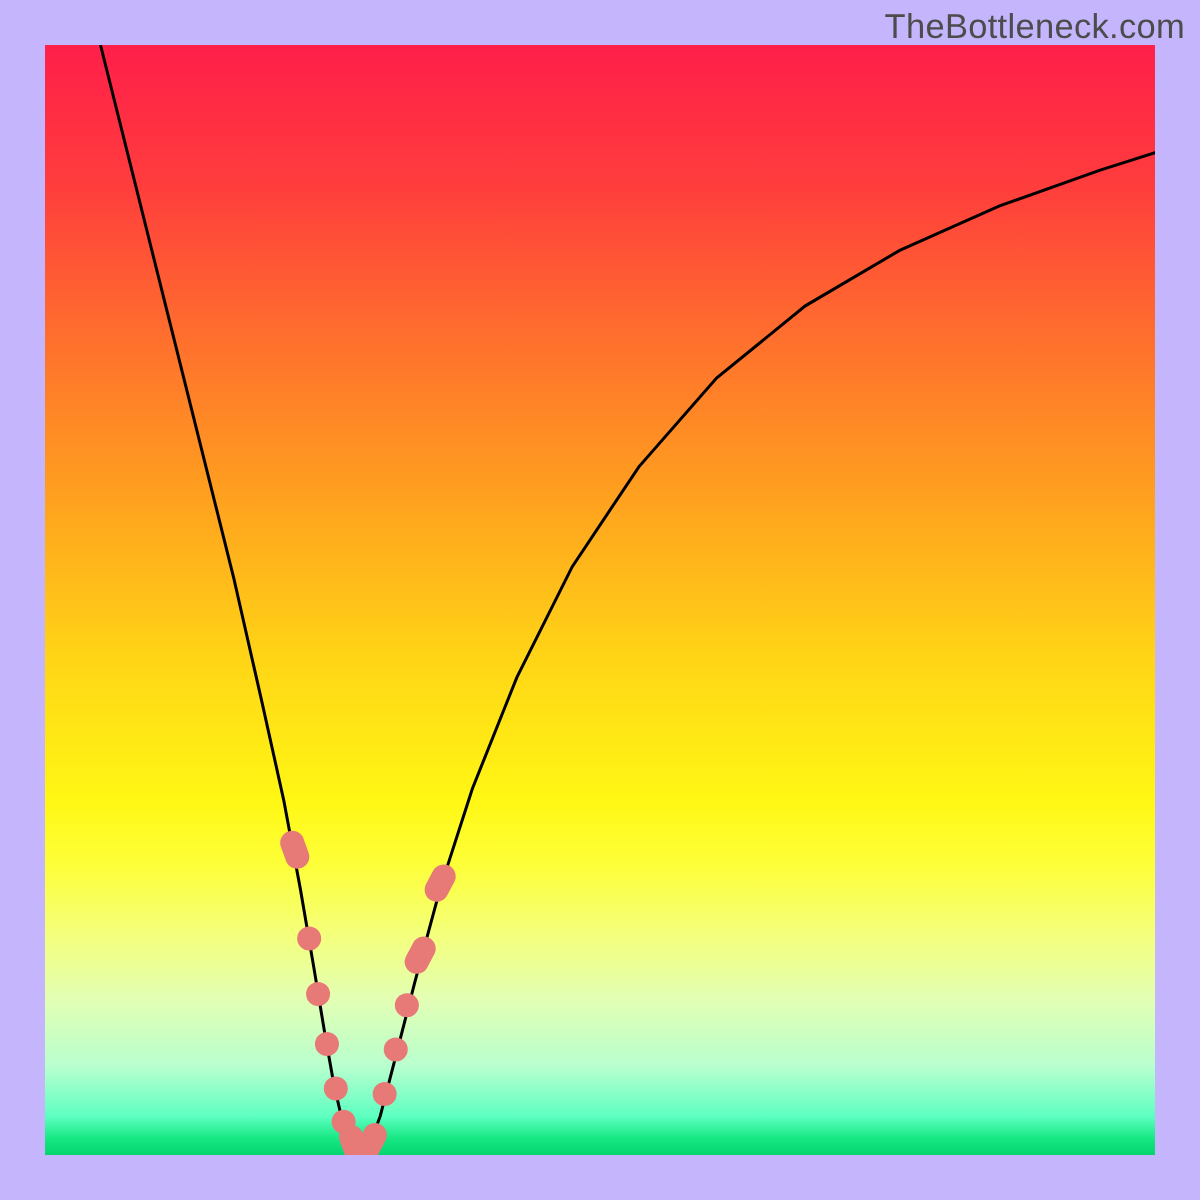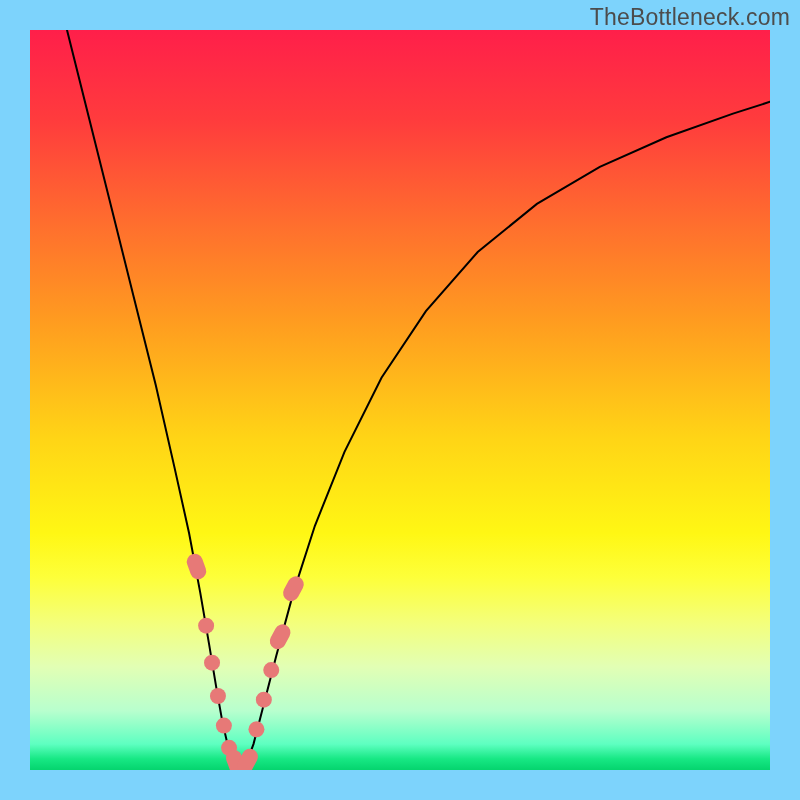--- a/index.html
+++ b/index.html
@@ -8,21 +8,21 @@
     width: 800px;
     height: 800px;
     background: #000;
     overflow: hidden;
     font-family: Arial, Helvetica, sans-serif;
   }
   .frame {
     position: absolute;
     top: 0; left: 0;
     width: 800px; height: 800px;
-    background: #7dd3fc;
+    background: #c4b5fd;
   }
   .plot-area {
     position: absolute;
     left: 30px;
     top: 30px;
     width: 740px;
     height: 740px;
     overflow: hidden;
   }
   .gradient {

